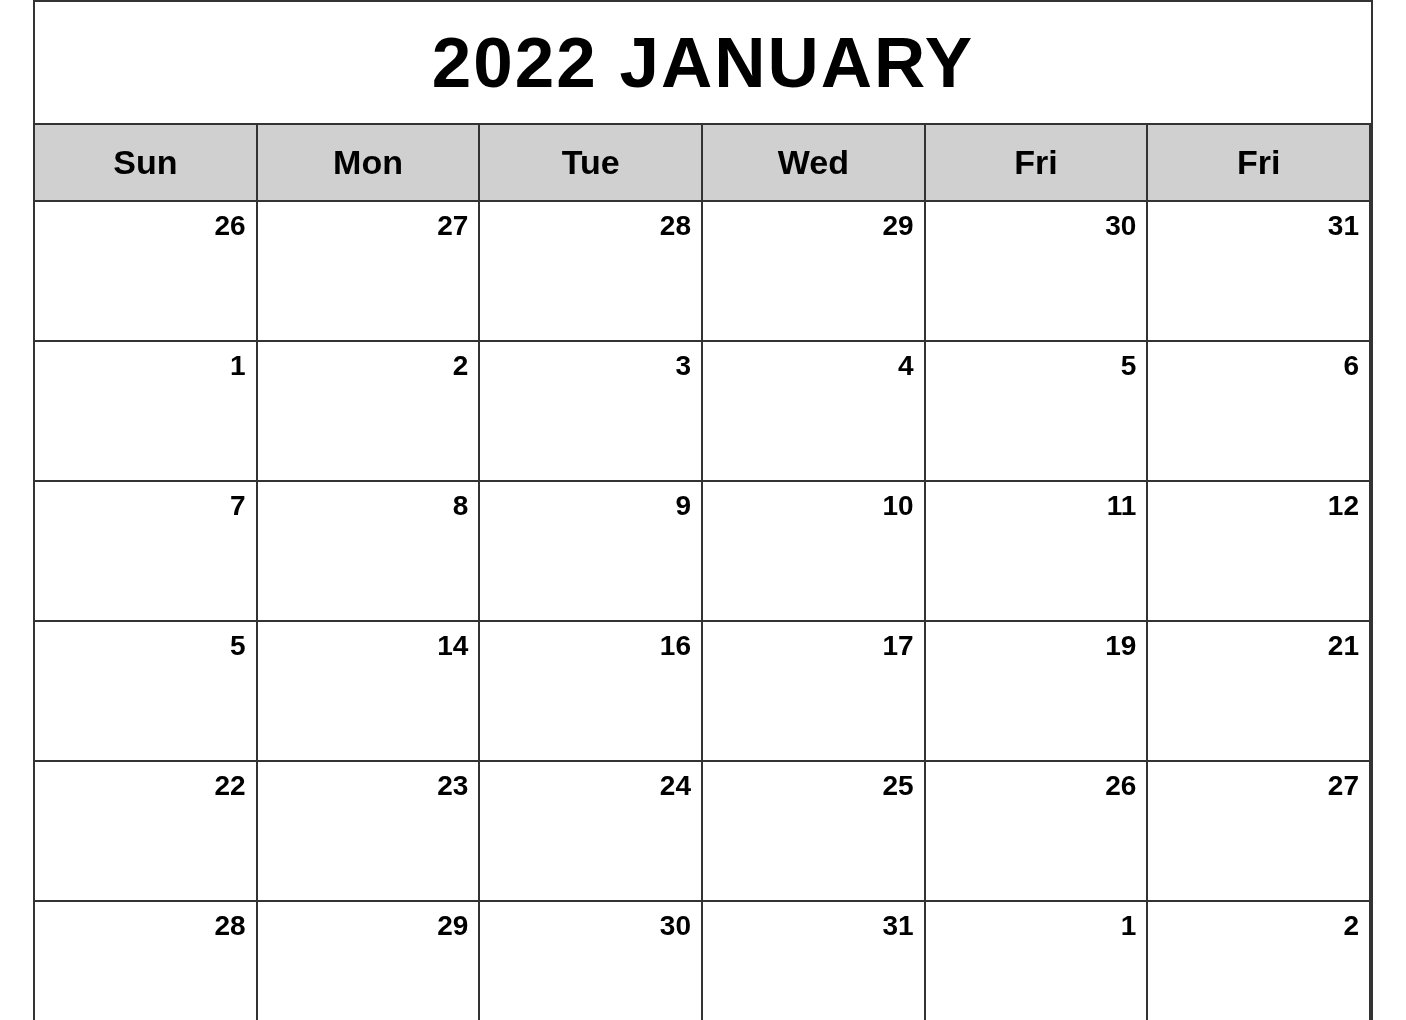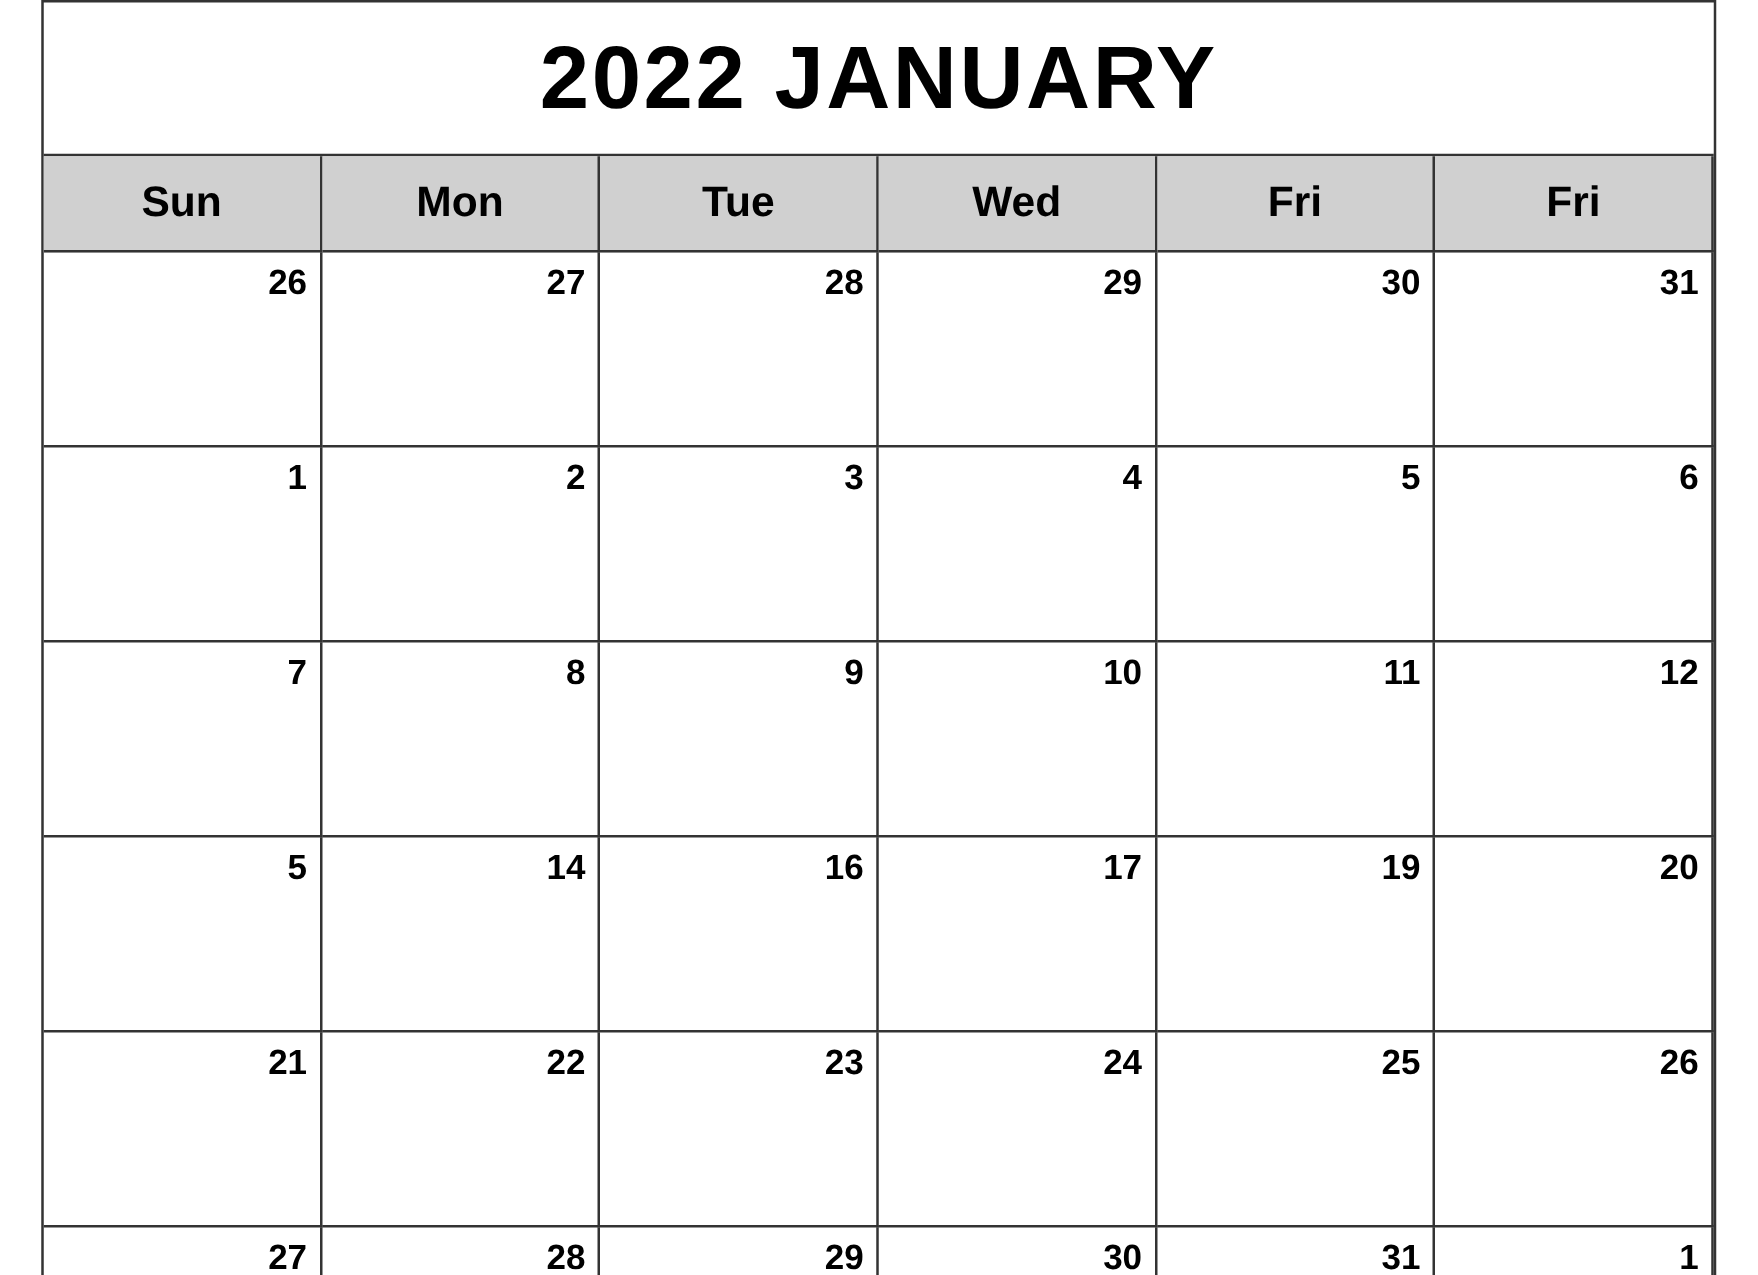--- a/index.html
+++ b/index.html
@@ -50,21 +50,21 @@
       color: #000;
     }
 
     .day-header:last-child {
       border-right: none;
     }
 
     .day-cell {
       border-right: 2px solid #333;
       border-bottom: 2px solid #333;
-      height: 156px;
+      height: 140px;
       padding: 8px 10px 5px 5px;
       text-align: right;
       font-size: 28px;
       font-weight: 700;
       color: #000;
       vertical-align: top;
       position: relative;
     }
 
     .day-cell:last-child {
@@ -104,21 +104,20 @@
       <div class="day-cell">8</div>
       <div class="day-cell">9</div>
       <div class="day-cell">10</div>
       <div class="day-cell">11</div>
       <div class="day-cell">12</div>
       <div class="day-cell">5</div>
       <div class="day-cell">14</div>
       <div class="day-cell">16</div>
       <div class="day-cell">17</div>
       <div class="day-cell">19</div>
-      <div class="day-cell">20</div>
       <div class="day-cell">21</div>
       <div class="day-cell">22</div>
       <div class="day-cell">23</div>
       <div class="day-cell">24</div>
       <div class="day-cell">25</div>
       <div class="day-cell">26</div>
       <div class="day-cell">27</div>
       <div class="day-cell">28</div>
       <div class="day-cell">29</div>
       <div class="day-cell">30</div>

